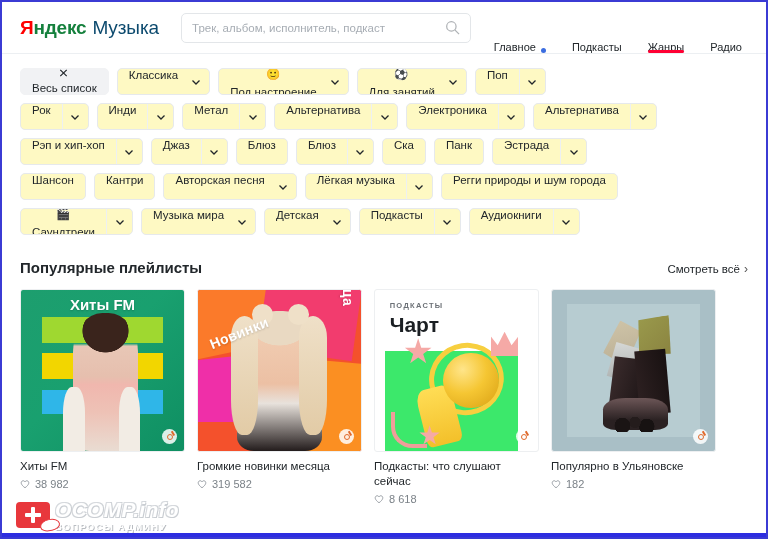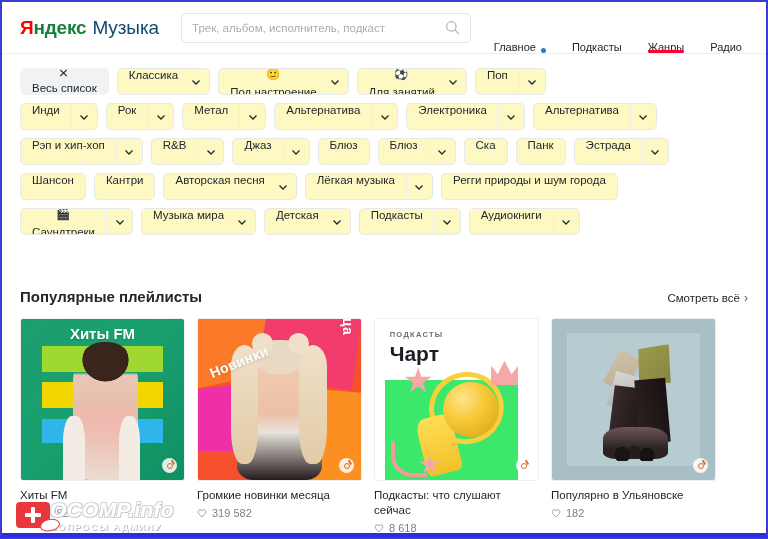--- a/index.html
+++ b/index.html
@@ -119,21 +119,20 @@
   .x-icon { width: 9px; height: 9px; margin-right: 2px; }
   .emoji { font-size: 11.5px; line-height: 1; }
 
   
   .section {
     padding: 12px 18px 0 18px;
   }
   .section-head {
     display: flex; align-items: baseline; justify-content: space-between;
     margin-bottom: 13px;
-    margin-top: 29px;
   }
   .section-title { font-size: 15px; font-weight: 700; color: #22272b; }
   .see-all {
     font-size: 11.5px; color: #22272b; cursor: pointer;
     display: flex; align-items: center; gap: 4px;
   }
   .see-all .chev { font-size: 12px; color: #555; }
 
   .cards { display: flex; gap: 12px; }
   .card { width: 165px; cursor: pointer; }
@@ -329,21 +328,21 @@
     position: absolute; left: 38%; bottom: 12%; width: 26%; height: 10%;
     background: radial-gradient(circle at 20% 60%, #1a1414 0 22%, rgba(0,0,0,0) 23%),
                 radial-gradient(circle at 50% 40%, #241c1c 0 24%, rgba(0,0,0,0) 25%),
                 radial-gradient(circle at 78% 65%, #171212 0 22%, rgba(0,0,0,0) 23%);
     z-index: 6;
   }
 
   
   .watermark {
     position: absolute; left: 14px; bottom: 6px;
-    display: flex; align-items: center; 
+    display: flex; align-items: center; gap: 5px;
     z-index: 50; pointer-events: none;
   }
   .wm-monitor {
     width: 34px; height: 26px; background: #e8373c;
     border-radius: 4px; position: relative;
     display: flex; align-items: center; justify-content: center;
   }
   .wm-monitor::before {
     content: ""; width: 16px; height: 4px; background: #fff; border-radius: 1px;
     position: absolute;
@@ -464,40 +463,40 @@
           <svg viewBox="0 0 10 10">
               <polyline points="1.5,3.5 5,7 8.5,3.5" fill="none" stroke="#22272b" stroke-width="1.3"></polyline>
             </svg>
         </span>
       </div>
     </div>
 
     <div class="grow">
       <div class="chip">
         <span class="label">
+            <span>Рок</span>
+          </span>
+        <span class="caret">
+            <svg viewBox="0 0 10 10">
+              <polyline points="1.5,3.5 5,7 8.5,3.5" fill="none" stroke="#22272b" stroke-width="1.3"></polyline>
+            </svg>
+          </span>
+      </div>
+      <div class="chip">
+        <span class="label">
             <span>Инди</span>
           </span>
         <span class="caret">
             <svg viewBox="0 0 10 10">
               <polyline points="1.5,3.5 5,7 8.5,3.5" fill="none" stroke="#22272b" stroke-width="1.3"></polyline>
             </svg>
           </span>
       </div>
       <div class="chip">
         <span class="label">
-            <span>Рок</span>
-          </span>
-        <span class="caret">
-            <svg viewBox="0 0 10 10">
-              <polyline points="1.5,3.5 5,7 8.5,3.5" fill="none" stroke="#22272b" stroke-width="1.3"></polyline>
-            </svg>
-          </span>
-      </div>
-      <div class="chip">
-        <span class="label">
             <span>Метал</span>
           </span>
         <span class="caret">
             <svg viewBox="0 0 10 10">
               <polyline points="1.5,3.5 5,7 8.5,3.5" fill="none" stroke="#22272b" stroke-width="1.3"></polyline>
             </svg>
           </span>
       </div>
       <div class="chip">
         <span class="label">
@@ -528,30 +527,20 @@
               <polyline points="1.5,3.5 5,7 8.5,3.5" fill="none" stroke="#22272b" stroke-width="1.3"></polyline>
             </svg>
           </span>
       </div>
     </div>
 
     <div class="grow">
       <div class="chip">
         <span class="label">
             <span>Рэп и хип-хоп</span>
-          </span>
-        <span class="caret">
-            <svg viewBox="0 0 10 10">
-              <polyline points="1.5,3.5 5,7 8.5,3.5" fill="none" stroke="#22272b" stroke-width="1.3"></polyline>
-            </svg>
-          </span>
-      </div>
-      <div class="chip">
-        <span class="label">
-            <span>R&amp;B</span>
           </span>
         <span class="caret">
             <svg viewBox="0 0 10 10">
               <polyline points="1.5,3.5 5,7 8.5,3.5" fill="none" stroke="#22272b" stroke-width="1.3"></polyline>
             </svg>
           </span>
       </div>
       <div class="chip">
         <span class="label">
             <span>Джаз</span>

